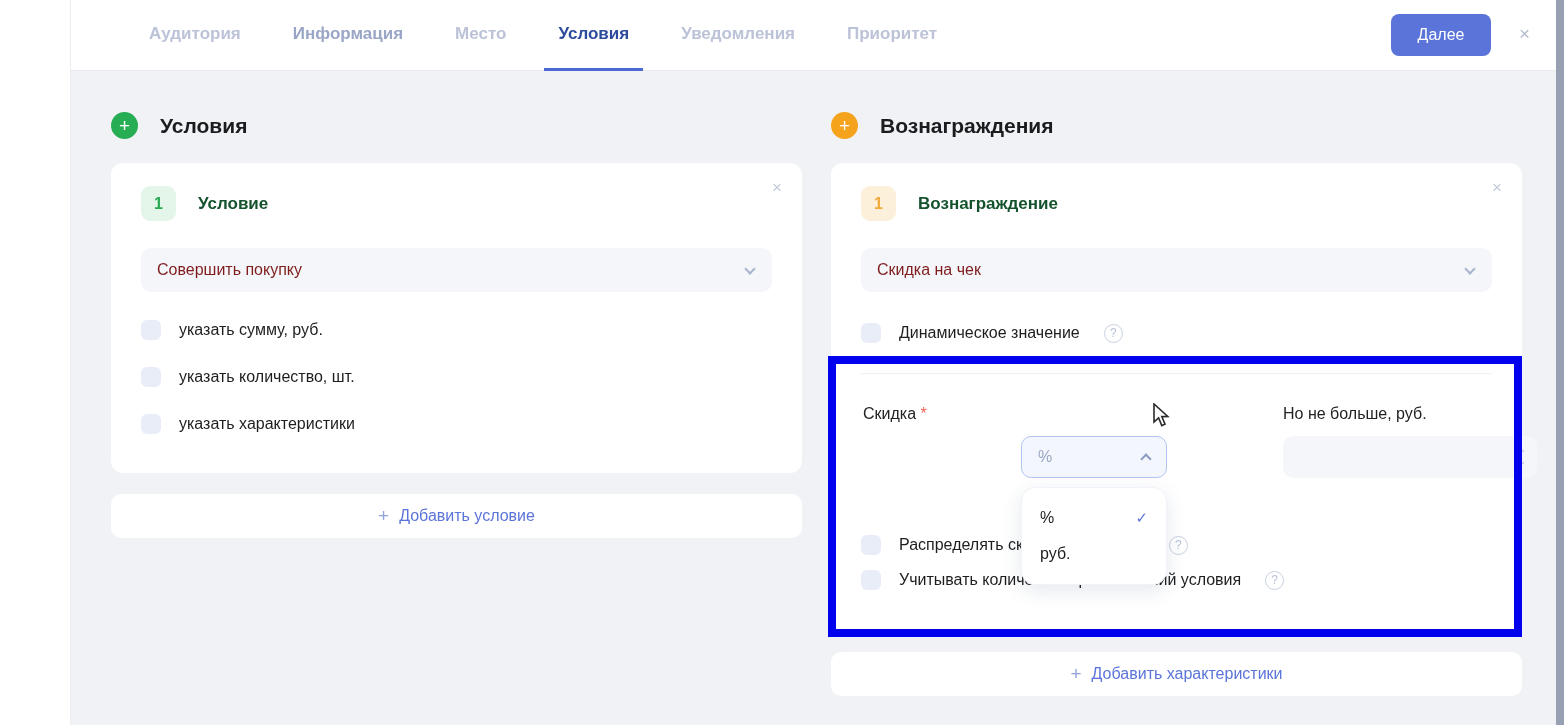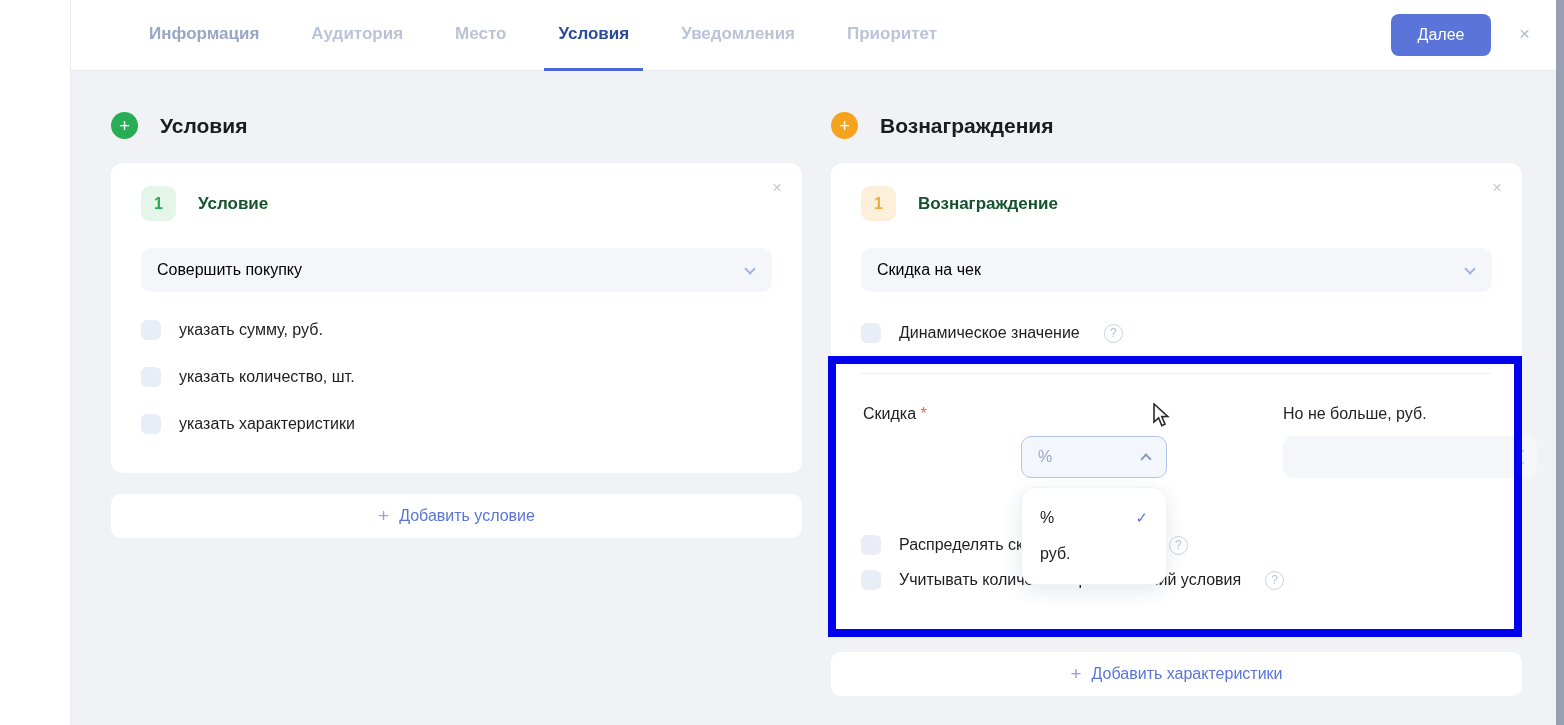--- a/index.html
+++ b/index.html
@@ -27,21 +27,21 @@
   .section-title { font-size:21px; font-weight:700; color:#1c1c1e; }
 
   .card { position:absolute; background:#fff; border-radius:12px; }
   .card-head { position:absolute; left:30px; top:23px; display:flex; align-items:center; gap:22px; }
   .idx-badge { width:35px; height:35px; border-radius:9px; display:flex; align-items:center; justify-content:center; font-size:16px; font-weight:600; }
   .idx-badge.green { background:#e4f6ea; color:#2aa952; }
   .idx-badge.orange { background:#fdf0da; color:#f2a93b; }
   .card-title { font-size:17px; font-weight:700; color:#14532d; }
   .card-close { position:absolute; top:16px; right:20px; font-size:17px; color:#c3cad9; cursor:pointer; line-height:1; }
 
-  .select { position:absolute; height:44px; background:#f4f6fa; border-radius:10px; display:flex; align-items:center; padding:0 16px; font-size:16px; color:#000000; cursor:pointer; }
+  .select { position:absolute; height:44px; background:#f4f6fa; border-radius:10px; display:flex; align-items:center; padding:0 16px; font-size:16px; color:#7f1d1d; cursor:pointer; }
   .select .chv { position:absolute; right:18px; }
   .chv { display:inline-block; width:8px; height:8px; border-right:2px solid #a9b4cf; border-bottom:2px solid #a9b4cf; }
   .chv.down { transform:rotate(45deg); margin-top:-3px; }
   .chv.up { transform:rotate(-135deg); margin-top:4px; }
 
   .cb-row { position:absolute; display:flex; align-items:center; gap:18px; font-size:16px; color:#1e1e20; }
   .cb-box { width:20px; height:20px; border-radius:6px; background:#e8edf8; flex:0 0 auto; cursor:pointer; }
   .help { width:19px; height:19px; border-radius:50%; border:1.5px solid #c9d2e2; color:#b7c2d6; font-size:12px; display:flex; align-items:center; justify-content:center; margin-left:6px; flex:0 0 auto; }
 
   .add-btn { position:absolute; height:44px; background:#fff; border-radius:10px; display:flex; align-items:center; justify-content:center; gap:10px; font-size:16px; color:#5b74d9; cursor:pointer; }
@@ -69,25 +69,25 @@
 </head>
 <body>
 
 <div class="stage">
   <div class="scroll-strip"></div>
 
   <div class="modal">
 
     <div class="topbar">
       <div class="tabs">
+        <div class="tab">
+            <span>Аудитория</span>
+          </div>
         <div class="tab visited">
             <span>Информация</span>
-          </div>
-        <div class="tab">
-            <span>Аудитория</span>
           </div>
         <div class="tab">
             <span>Место</span>
           </div>
         <div class="tab active">
             <span>Условия</span>
           </div>
         <div class="tab">
             <span>Уведомления</span>
           </div>

